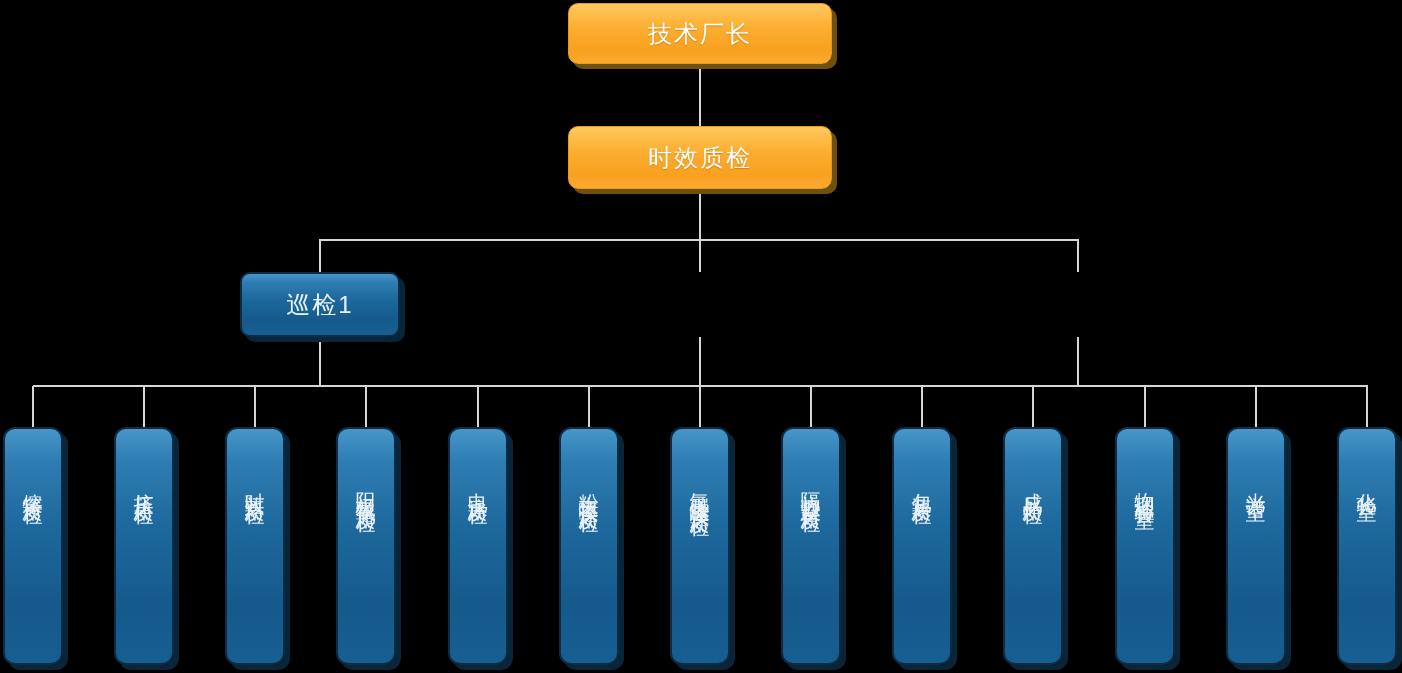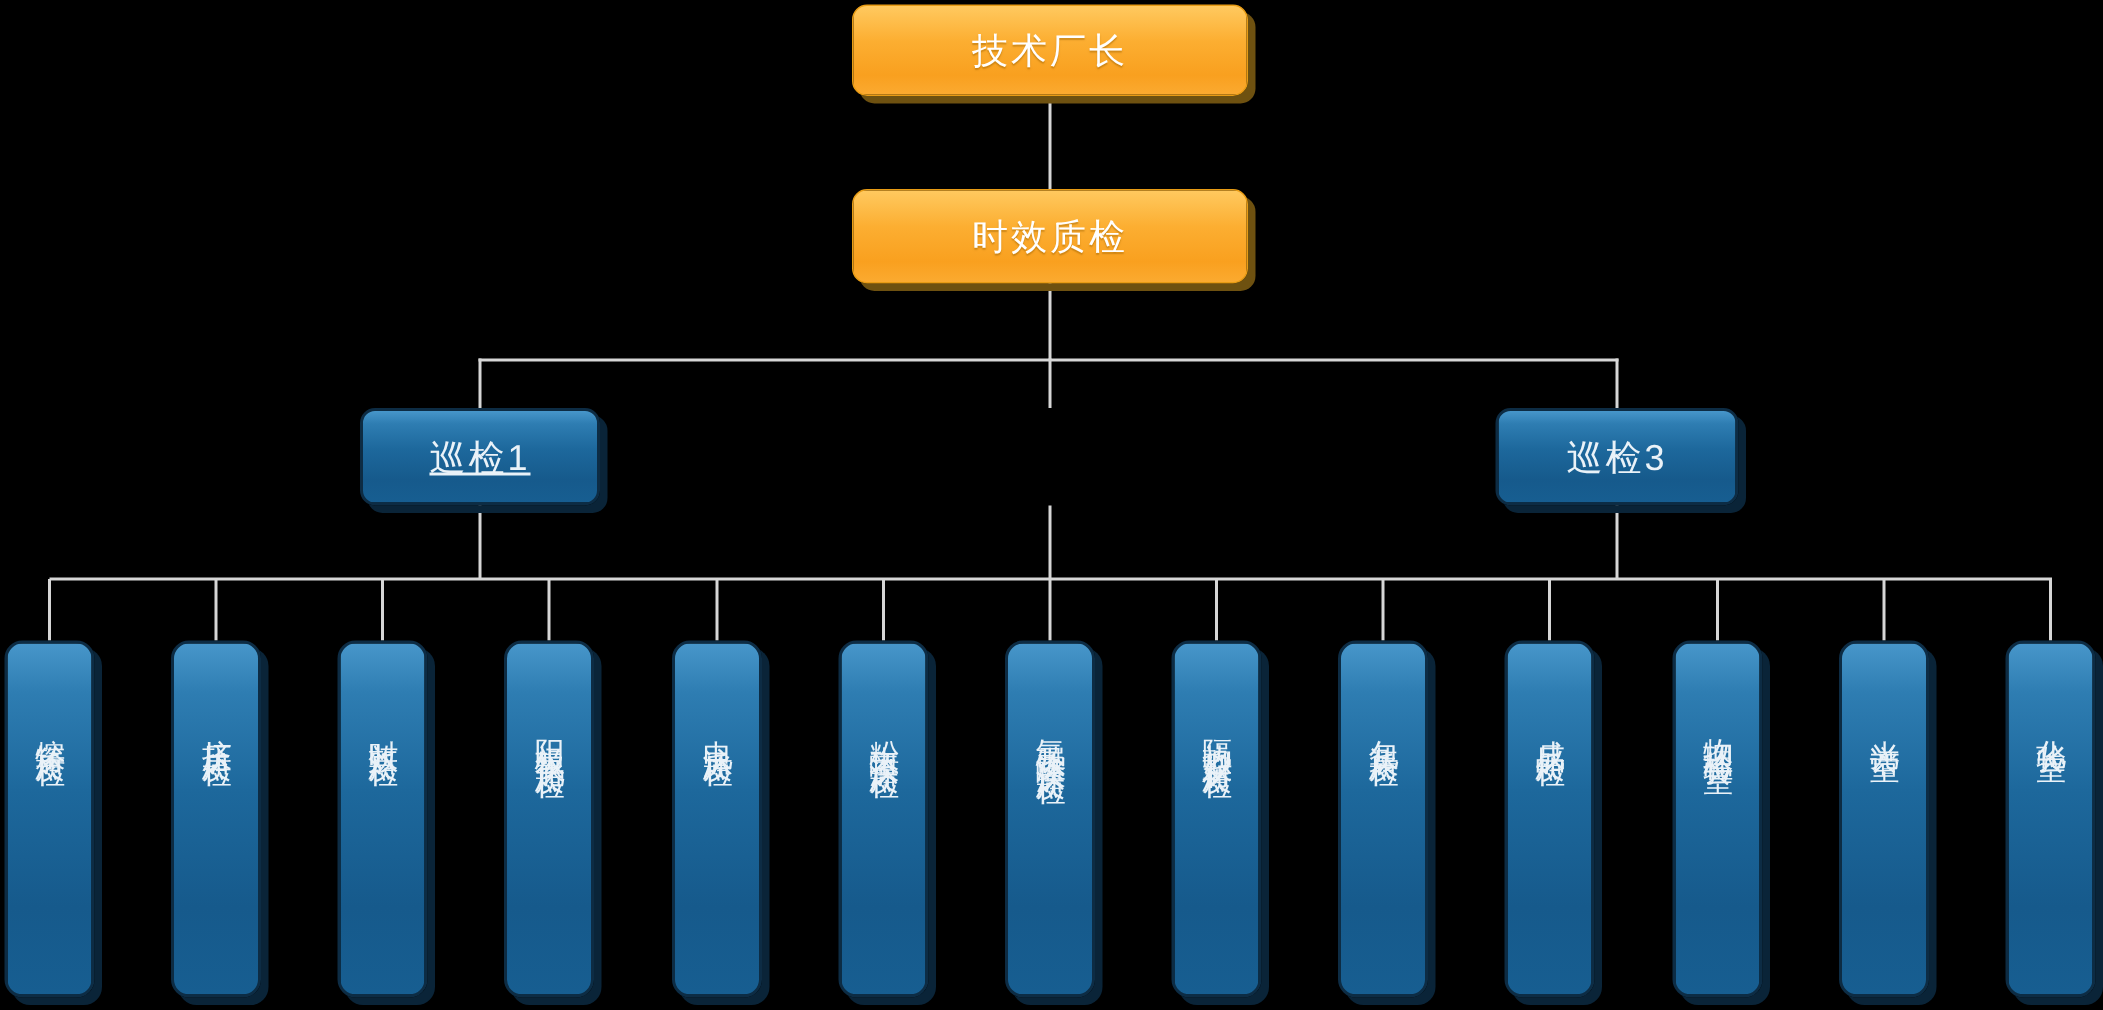--- a/index.html
+++ b/index.html
@@ -91,25 +91,22 @@
   <div class="line" style="left:1366px;top:386px; width:2px; height:41px;"></div>
 
   <div class="node node-orange" style="left:568px; top:3px; width:264px; height:61px;">
     <span class="top-label">技术厂长</span>
   </div>
 
   <div class="node node-orange" style="left:568px; top:126px; width:264px; height:63px;">
     <span class="top-label">时效质检</span>
   </div>
 
-  <div class="node node-blue" style="left:240px; top:272px; width:160px; height:65px;text-decoration:underline;">
+  <div class="node node-blue" style="left:240px; top:272px; width:160px; height:65px;">
     <span>巡检1</span>
-  </div>
-  <div class="node node-blue" style="left:997px; top:272px; width:162px; height:65px;">
-    <span>巡检3</span>
   </div>
 
   <div class="node node-blue node-dept" style="left:3px; top:427px; width:60px; height:238px;">
     <span class="dept-label">熔铸质检</span>
   </div>
   <div class="node node-blue node-dept" style="left:114px; top:427px; width:60px; height:238px;">
     <span class="dept-label">挤压质检</span>
   </div>
   <div class="node node-blue node-dept" style="left:225px; top:427px; width:60px; height:238px;">
     <span class="dept-label">时效质检</span>

